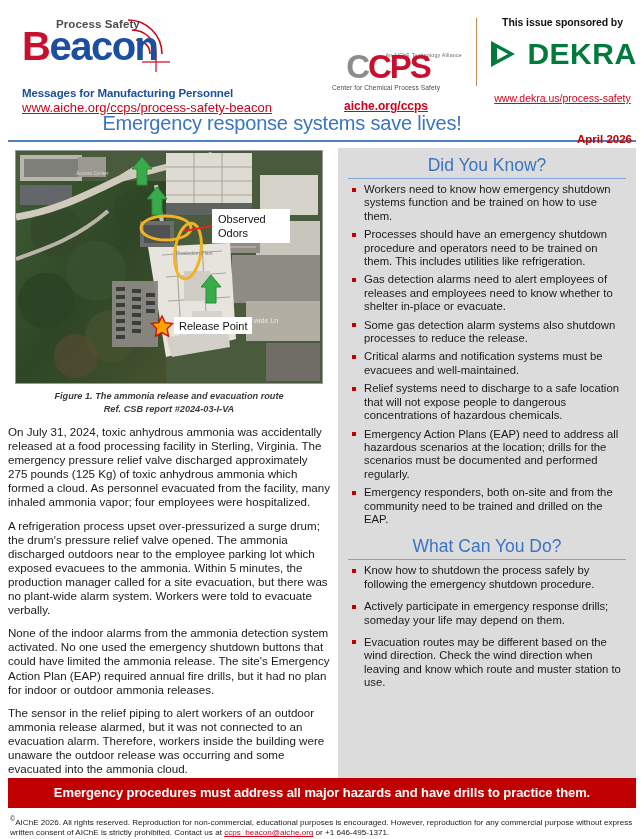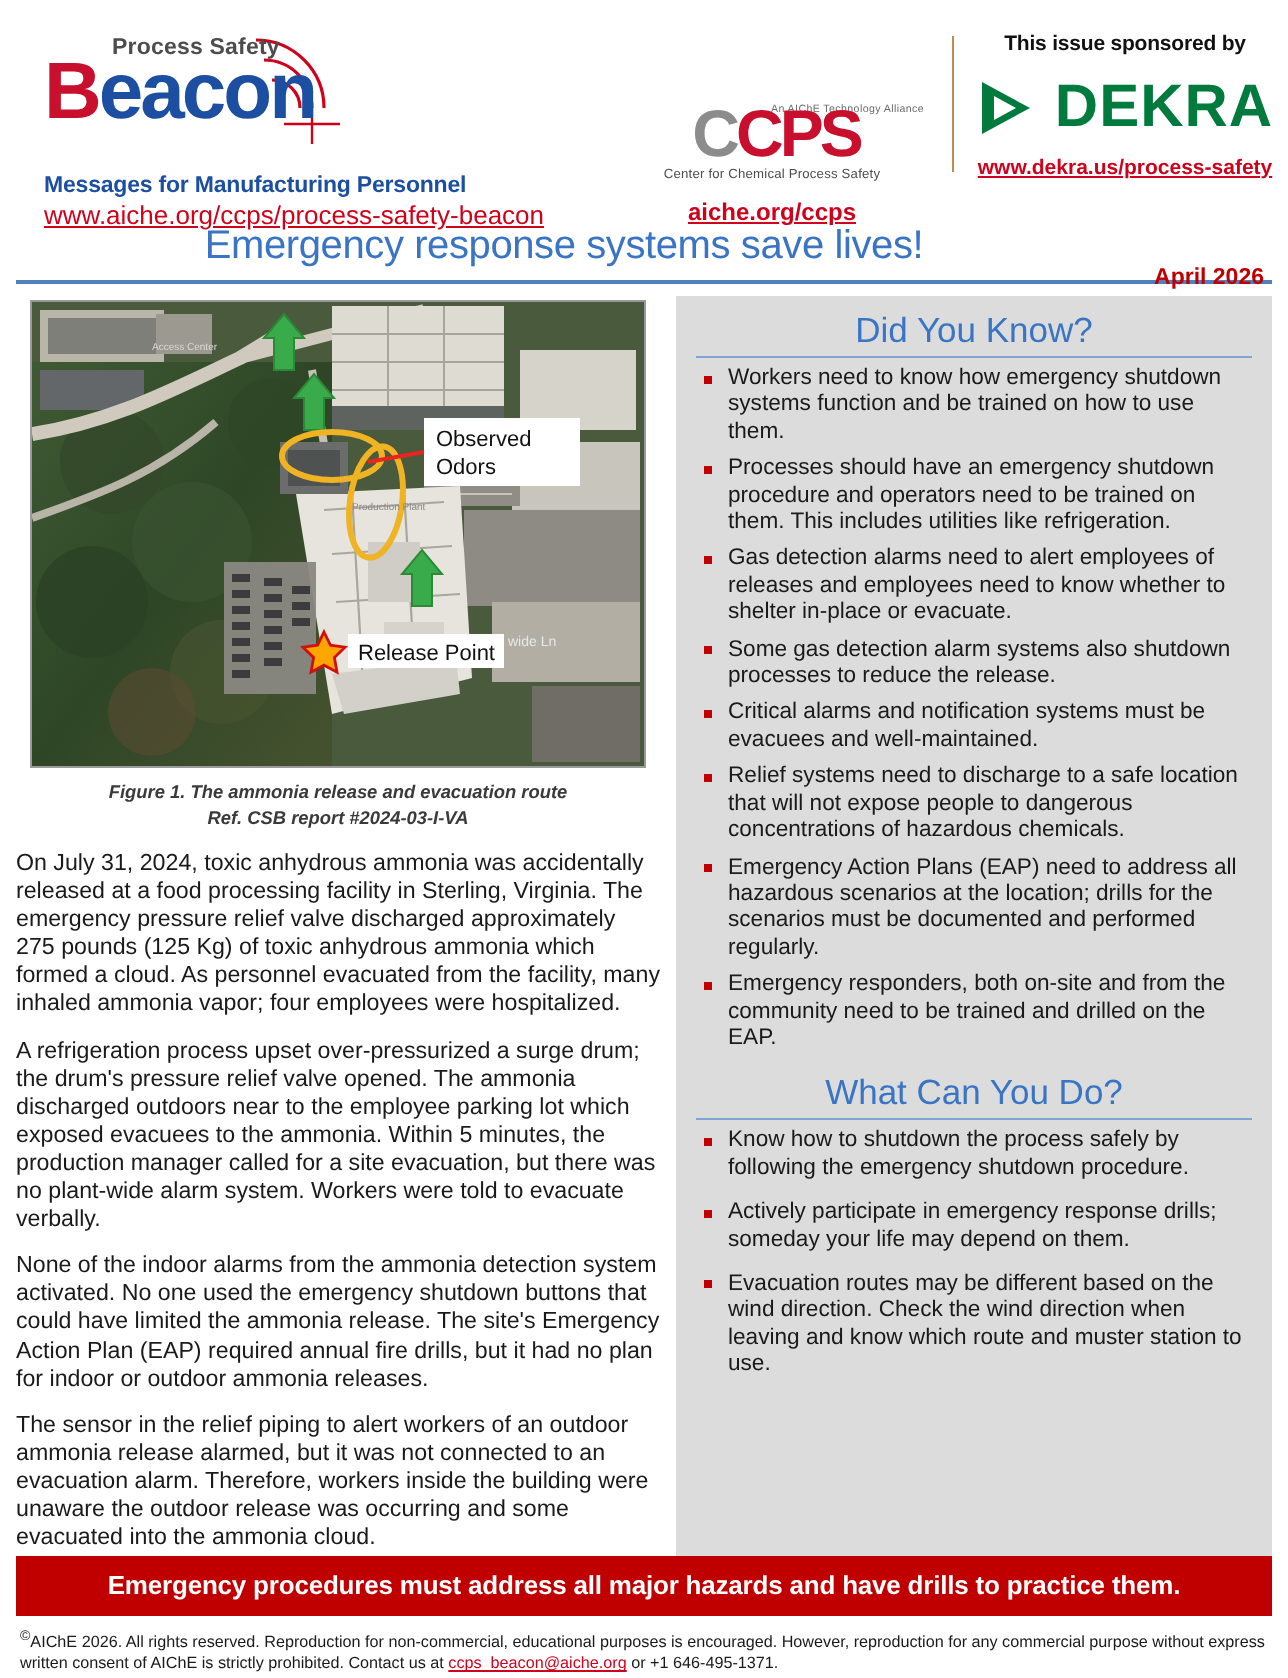--- a/index.html
+++ b/index.html
@@ -51,21 +51,21 @@
   .ccps-sub{font-size:6.6px;color:#4d4d4d;margin-top:0px;letter-spacing:.1px;}
   .ccps-url{font-size:12px;color:#d0021b;font-weight:bold;margin-top:5px;display:block;}
 
   .vdiv{width:1px;background:#c08a56;height:68px;margin:4px 10px 0 10px;}
 
   .dekra{flex:1;text-align:center;padding-top:2px;}
   .sponsored-by{font-size:10.5px;font-weight:bold;color:#111;margin-bottom:8px;letter-spacing:-.1px;}
   .dekra-logo{display:flex;align-items:center;justify-content:center;gap:9px;height:36px;}
   .dekra-mark{width:30px;height:30px;}
   .dekra-word{font-size:30px;font-weight:bold;color:#007a3d;letter-spacing:.5px;line-height:30px;}
-  .dekra-url{font-size:10.5px;color:#d0021b;text-decoration:underline;margin-top:6px;display:block;font-weight:bold;}
+  .dekra-url{font-size:10.5px;color:#d0021b;text-decoration:underline;margin-top:20px;display:block;}
 
   
   .titlebar{position:relative;height:30px;padding:0 14px;box-sizing:border-box;}
   .title-main{
     position:absolute;left:0;right:0;top:0;text-align:center;
     color:#3a74c4;font-size:20px;line-height:27px;letter-spacing:-.2px;
     padding-right:80px;
   }
   .title-date{
     position:absolute;right:12px;top:23px;color:#c00000;font-weight:bold;font-size:11.5px;text-align:right;

